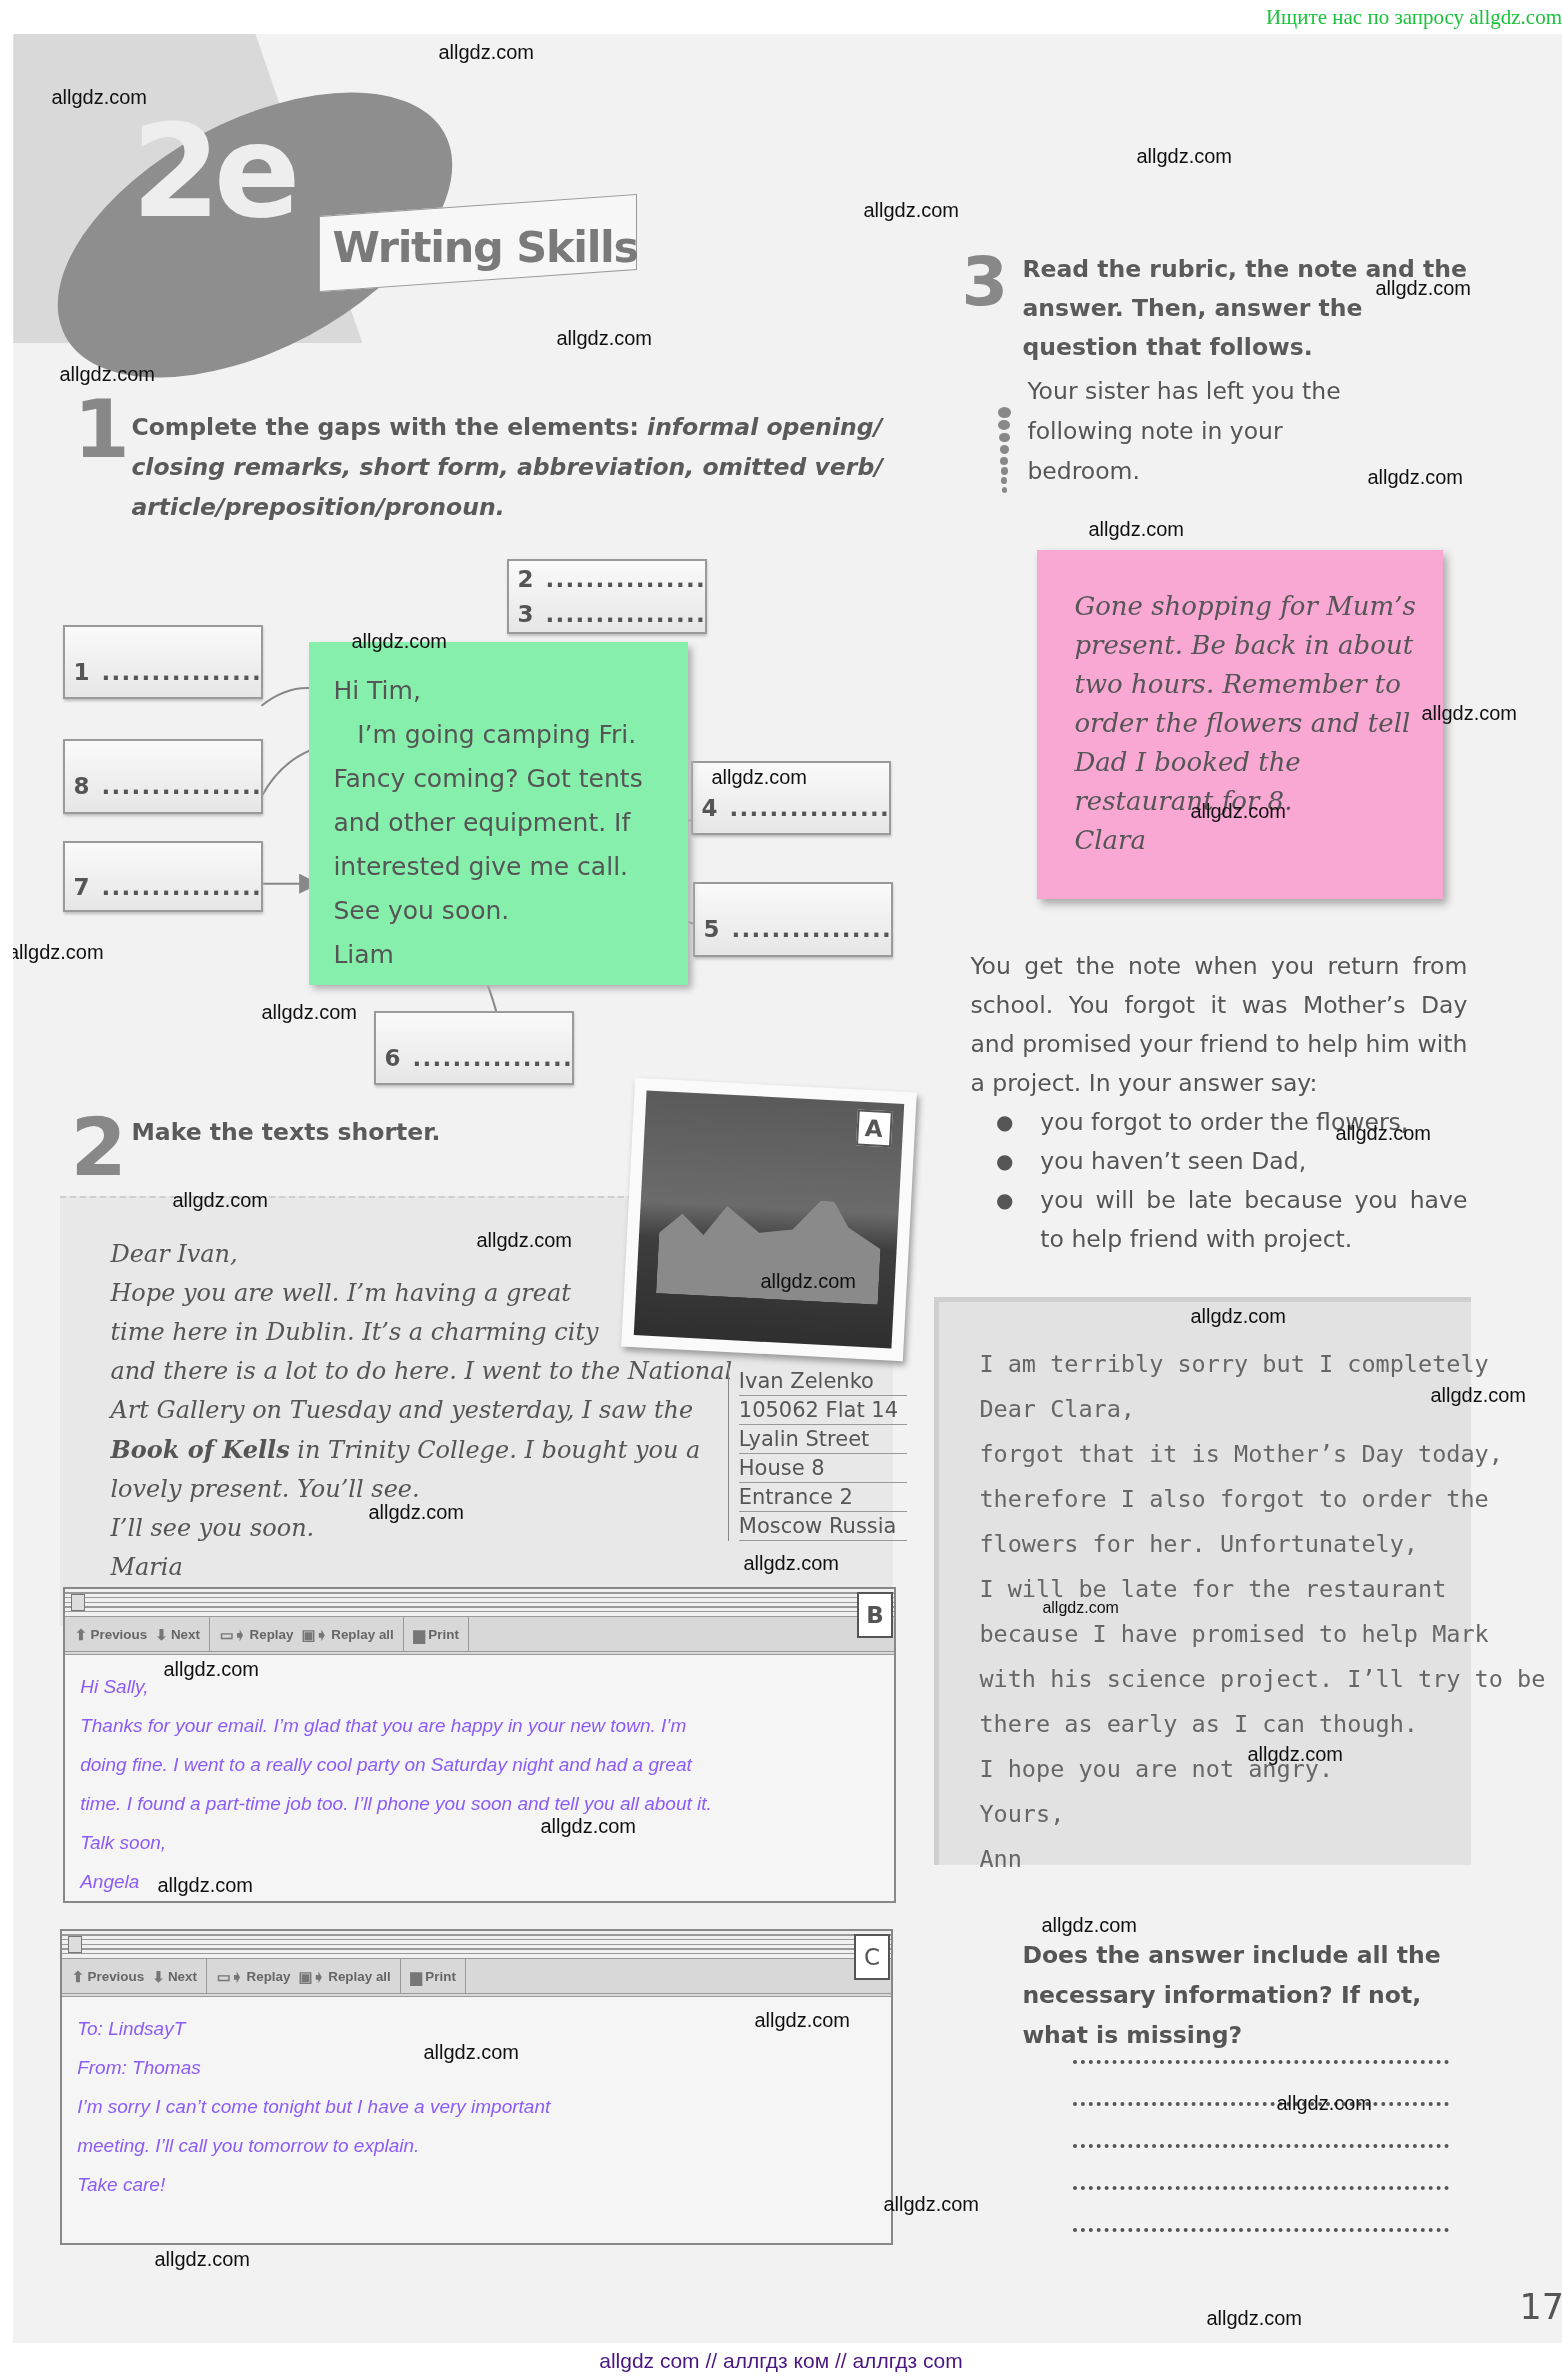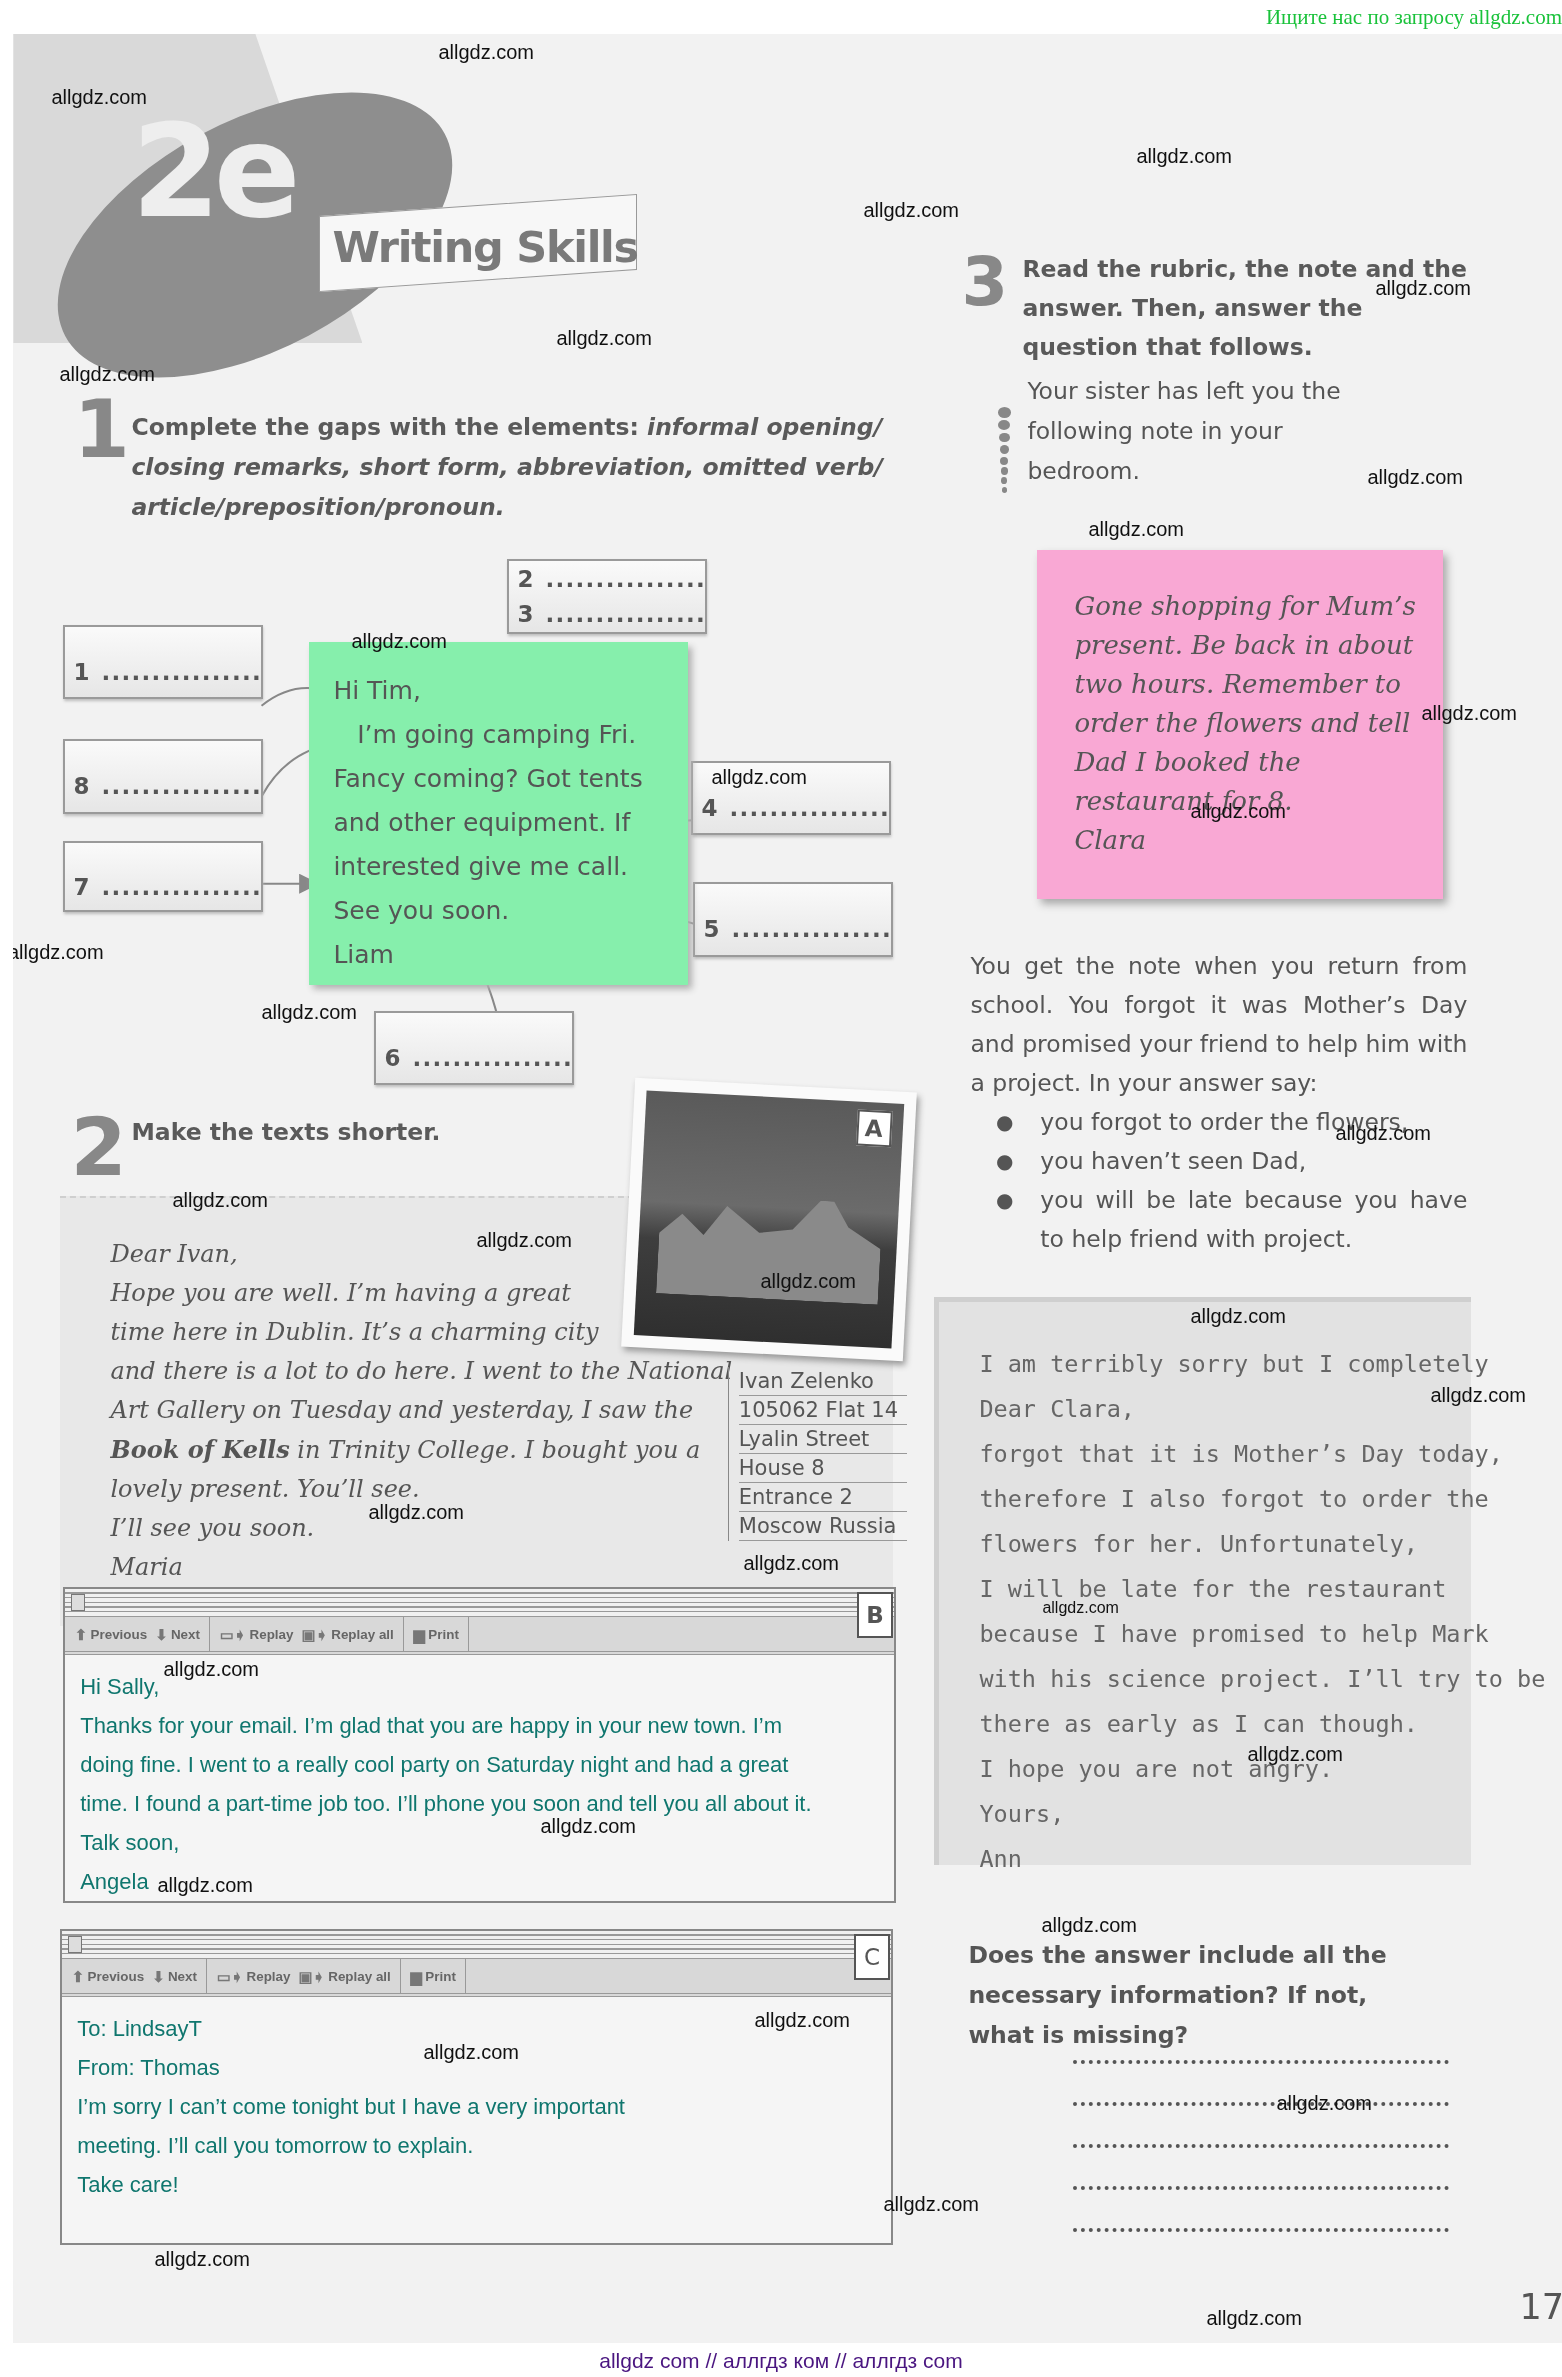--- a/index.html
+++ b/index.html
@@ -110,22 +110,22 @@
   }
   .email-close { position:absolute; left:5.4px; top:5.4px; width:12px; height:14.8px; background:#ddd; border:1.3px solid #777; }
   .email-toolbar {
     height:34px; background:#d8d8d8; border-bottom:4px double #999; display:flex;
     font-family:"Liberation Sans", sans-serif; font-weight:bold; font-size:13.4px; color:#666;
   }
   .tb-group { display:flex; align-items:center; gap:8px; padding:0 9.4px; border-right:1.3px solid #999; }
   .tb-btn { display:flex; align-items:center; gap:3.4px; }
   .tb-icon { font-size:14.8px; color:#777; }
   .email-body {
-    padding:12px 0 0 14.8px; font-family:"Liberation Sans", sans-serif; font-size:22px;
-    line-height:39px; color:#0f766e;
+    padding:12px 0 0 14.8px; font-family:"Liberation Sans", sans-serif; font-size:19px;
+    line-height:39px; color:#8b5cf6;font-style:italic;
   }
   .email-body div { white-space:nowrap; }
   
   .rubric-dots { position:absolute; left:983px; top:373px; width:16px; }
   .rubric-dots span { display:block; background:#888; border-radius:50%; margin:0 auto 2.7px; }
   .rubric {
     position:absolute; left:1028px; top:373px; font-family:"DejaVu Sans", sans-serif;
     font-size:23.5px; line-height:40px; color:#555;
   }
   .sister-note {
@@ -430,21 +430,21 @@
     <div>flowers for her. Unfortunately,</div>
     <div>I will be late for the restaurant</div>
     <div>because I have promised to help Mark</div>
     <div>with his science project. I’ll try to be</div>
     <div>there as early as I can though.</div>
     <div>I hope you are not angry.</div>
     <div>Yours,</div>
     <div>Ann</div>
   </div>
 
-  <div class="question" style="left:955px;top:1901px;">
+  <div class="question" style="left:1009px;top:1901px;">
     <div>Does the answer include all the</div>
     <div>necessary information? If not,</div>
     <div>what is missing?</div>
   </div>
 
   <div class="answer-lines" style="left:1060px;top:1988px;">
     <div class="answer-line"></div>
     <div class="answer-line"></div>
     <div class="answer-line"></div>
     <div class="answer-line"></div>

